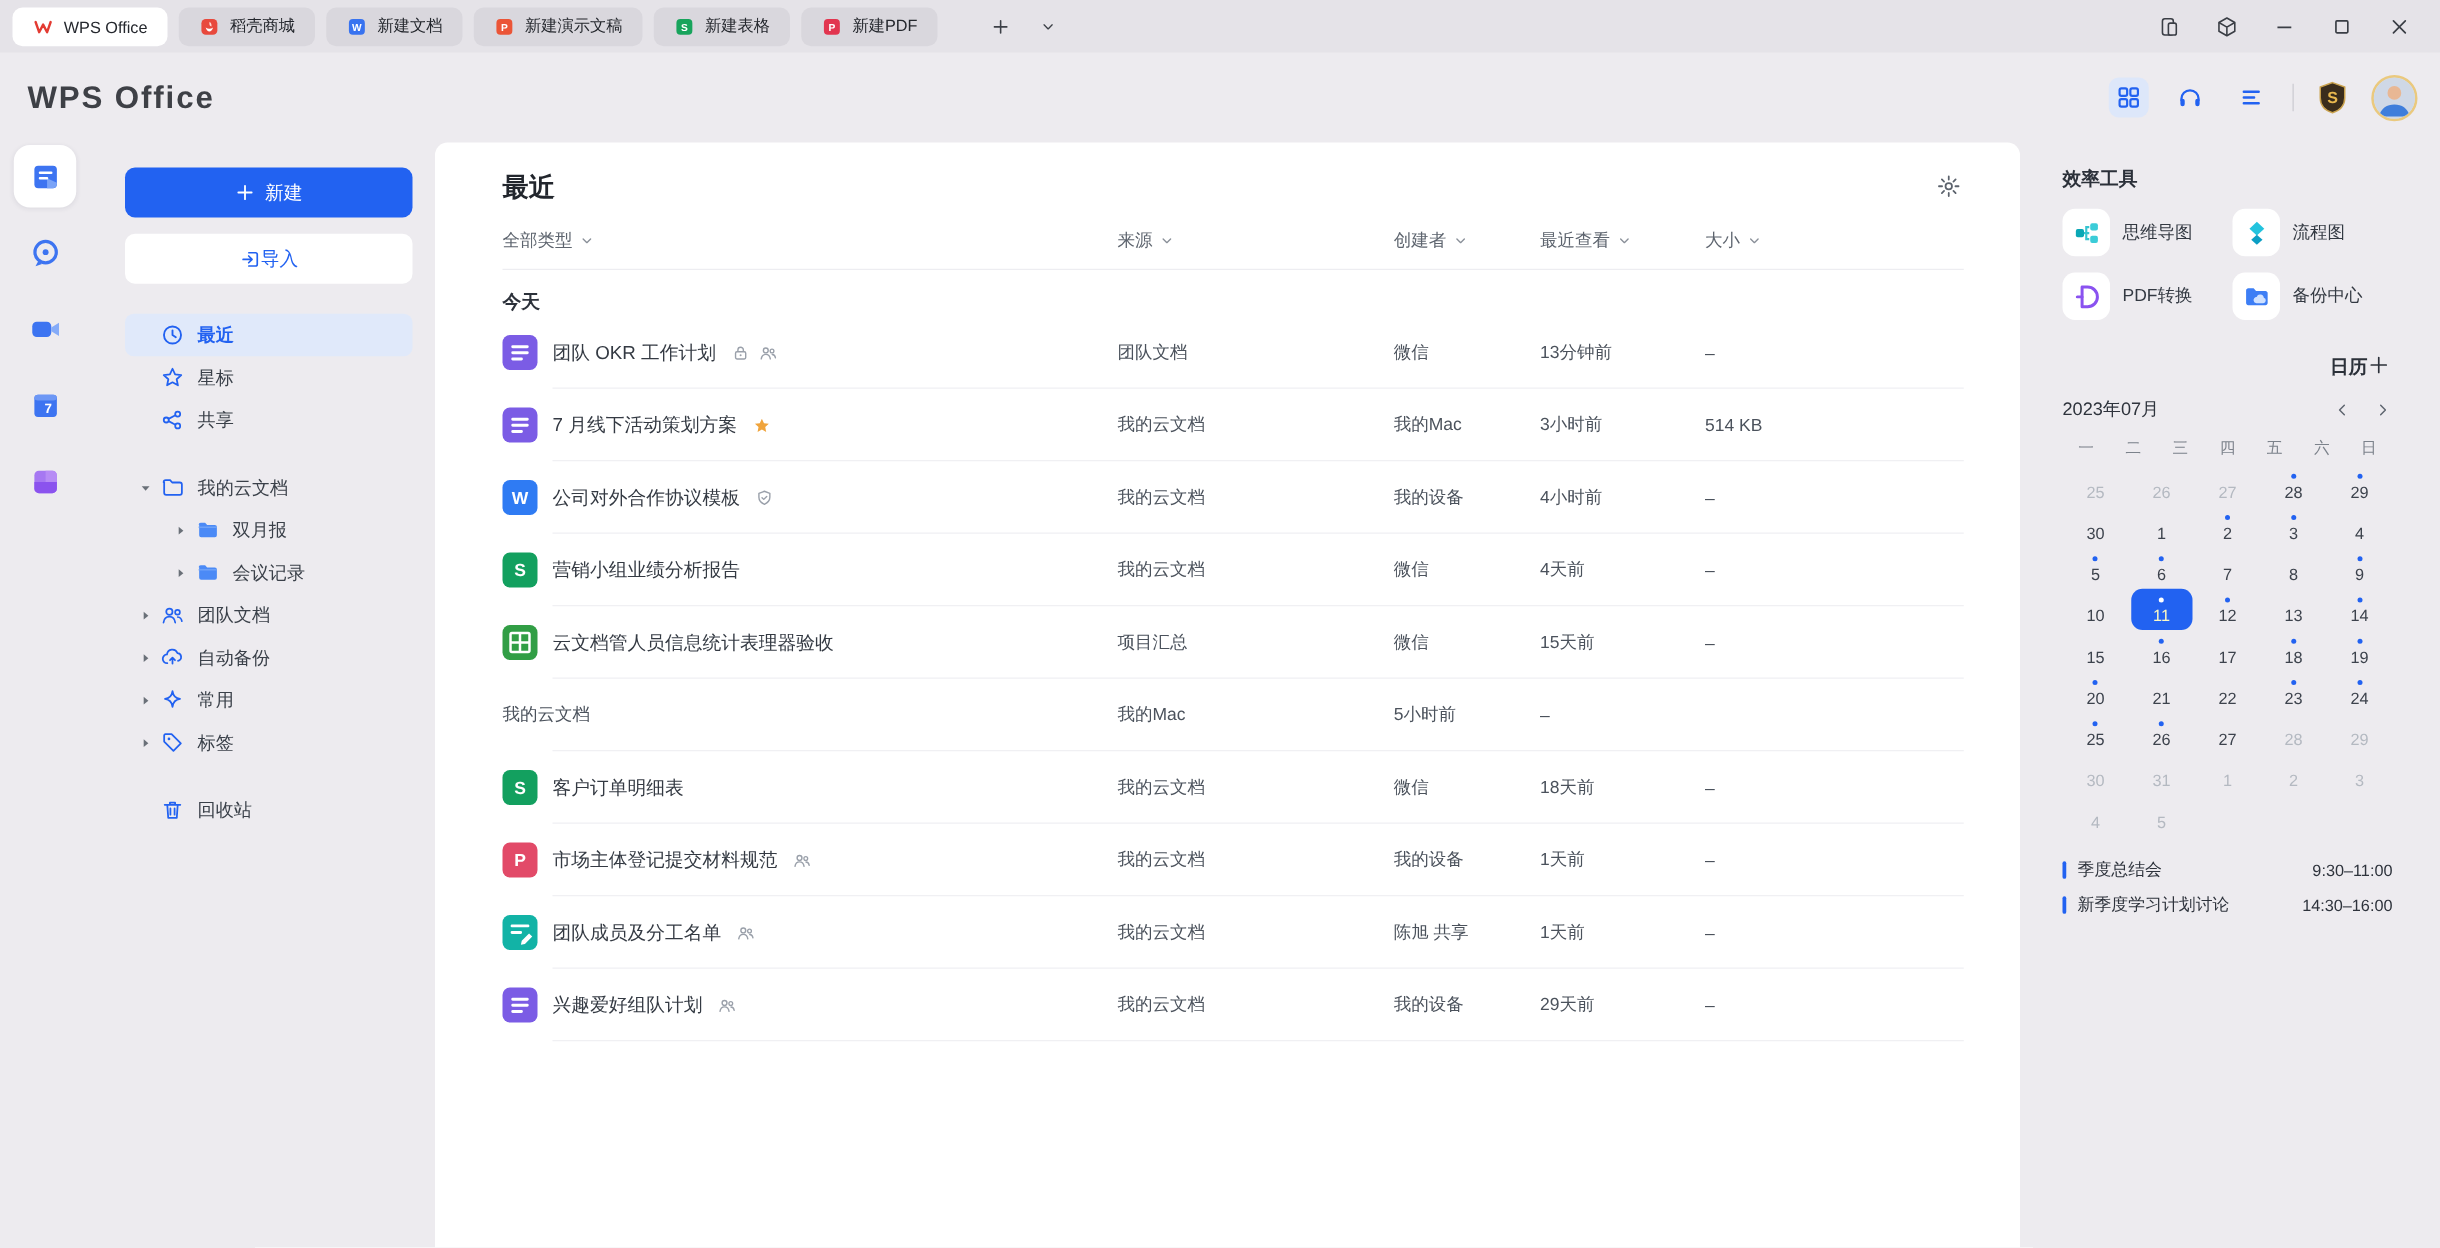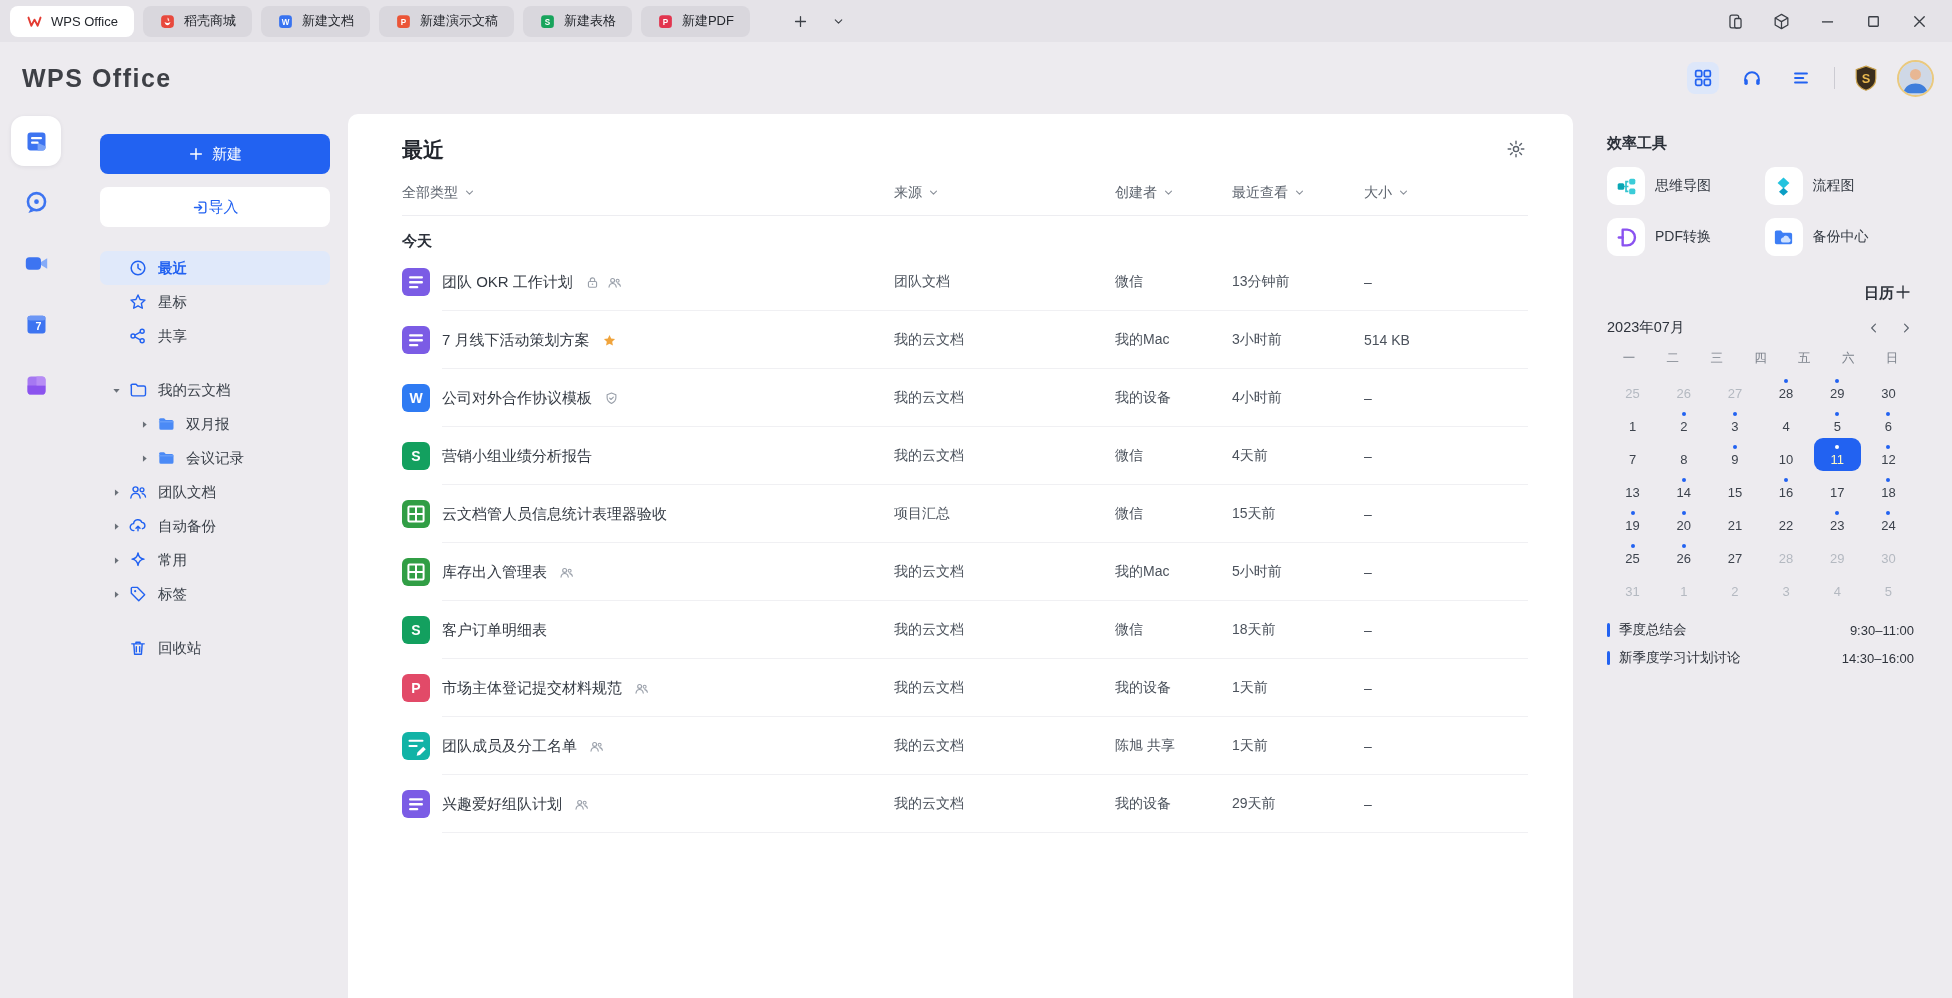--- a/index.html
+++ b/index.html
@@ -81,37 +81,37 @@
   .fname{display:flex;align-items:center;gap:12px;min-width:0;padding-right:20px}
   .ficon{width:28px;height:28px;border-radius:6px;flex:none;display:grid;place-items:center;color:#fff;font-weight:700;font-size:14px}
   .ficon svg{width:28px;height:28px}
   .nm{font-size:15px;color:#343a43;white-space:nowrap;overflow:hidden;text-overflow:ellipsis}
   .fbadges{display:flex;align-items:center;gap:7px;color:#9aa0aa;flex:none}
   .fbadges svg{width:15px;height:15px}
   .fbadges .gold{color:#f0a43c}
   .cell{font-size:14px;color:#4b525c;white-space:nowrap}
 
   
-  .rpanel{width:379px;flex:none;padding:20px 38px 0 34px}
+  .rpanel{width:336px;flex:none;padding:20px 38px 0 34px}
   .rtitle{font-size:15px;font-weight:700;color:#2b3039}
   .tools{display:grid;grid-template-columns:1fr 1fr;row-gap:13px;column-gap:8px;margin-top:14px}
   .tool{display:flex;align-items:center;gap:10px;font-size:14px;color:#333942;cursor:pointer}
   .tool .tile{width:38px;height:38px;background:#fff;border-radius:10px;display:grid;place-items:center;flex:none}
   .tile svg{width:23px;height:23px}
   .cal-head{display:flex;align-items:center;justify-content:flex-end;margin-top:27px}
   .cal-plus{color:#2b3039;width:20px;height:20px}
   .cal-plus svg{width:18px;height:18px}
   .month-row{display:flex;align-items:center;justify-content:space-between;margin-top:15px}
   .month{font-size:14.5px;color:#2e333c}
   .mnav{display:flex;gap:16px;color:#5d646e}
   .mnav span{width:16px;height:16px;display:grid;place-items:center}
   .mnav svg{width:14px;height:14px}
   .wk{display:grid;grid-template-columns:repeat(7,1fr);margin-top:13px}
   .wk div{text-align:center;font-size:12.5px;color:#7c828b;height:22px}
-  .days{display:grid;grid-template-columns:repeat(6,1fr)}
+  .days{display:grid;grid-template-columns:repeat(5,1fr)}
   .day{height:33px;margin:0 2px;display:flex;flex-direction:column;align-items:center;justify-content:flex-end;padding-bottom:4px;font-size:13px;color:#3d434d;border-radius:9px;cursor:pointer}
   .day .dt{width:4px;height:4px;border-radius:50%;background:#2262f1;margin-bottom:3px;visibility:hidden}
   .day.dot .dt{visibility:visible}
   .day.dim{color:#b4b9c1}
   .day.sel{background:#2262f1;color:#fef9c3;font-weight:400}
   .day.sel .dt{background:#fff}
   .events{margin-top:13px}
   .event{display:flex;align-items:center;height:28px;font-size:13.5px;color:#2e333c;cursor:pointer}
   .ebar{width:3px;height:14px;border-radius:2px;background:#2262f1;margin-right:9px;flex:none}
   .etitle{white-space:nowrap;overflow:hidden;text-overflow:ellipsis}
@@ -611,39 +611,20 @@
               </svg>
             </span>
             <span class="nm">云文档管人员信息统计表理器验收</span>
           </div>
           <div class="cell">项目汇总</div>
           <div class="cell">微信</div>
           <div class="cell">15天前</div>
           <div class="cell">–</div>
         </div>
         <div class="grid frow">
-          <div class="fname">
-            <span class="ficon" style="background: rgb(49, 158, 69);">
-              <svg viewBox="0 0 24 24">
-                <rect x="5.5" y="5.5" width="13" height="13" rx="1" stroke="#fff" stroke-width="1.7" fill="none"></rect>
-                <path d="M12 5.5v13M5.5 12h13" stroke="#fff" stroke-width="1.7"></path>
-              </svg>
-            </span>
-            <span class="nm">库存出入管理表</span>
-            <span class="fbadges">
-              <span>
-                <svg viewBox="0 0 24 24">
-                  <circle cx="9" cy="8.6" r="3.1" stroke="currentColor" stroke-width="1.8" fill="none"></circle>
-                  <path d="M3.2 19.4c.5-3.7 2.8-5.8 5.8-5.8s5.3 2.1 5.8 5.8" stroke="currentColor" stroke-width="1.8" fill="none" stroke-linecap="round"></path>
-                  <circle cx="17" cy="9.2" r="2.4" stroke="currentColor" stroke-width="1.7" fill="none"></circle>
-                  <path d="M17.2 13.8c2.3.2 3.8 1.8 4.2 4.3" stroke="currentColor" stroke-width="1.7" fill="none" stroke-linecap="round"></path>
-                </svg>
-              </span>
-            </span>
-          </div>
           <div class="cell">我的云文档</div>
           <div class="cell">我的Mac</div>
           <div class="cell">5小时前</div>
           <div class="cell">–</div>
         </div>
         <div class="grid frow">
           <div class="fname">
             <span class="ficon" style="background: rgb(19, 160, 95);">S</span>
             <span class="nm">客户订单明细表</span>
           </div>

